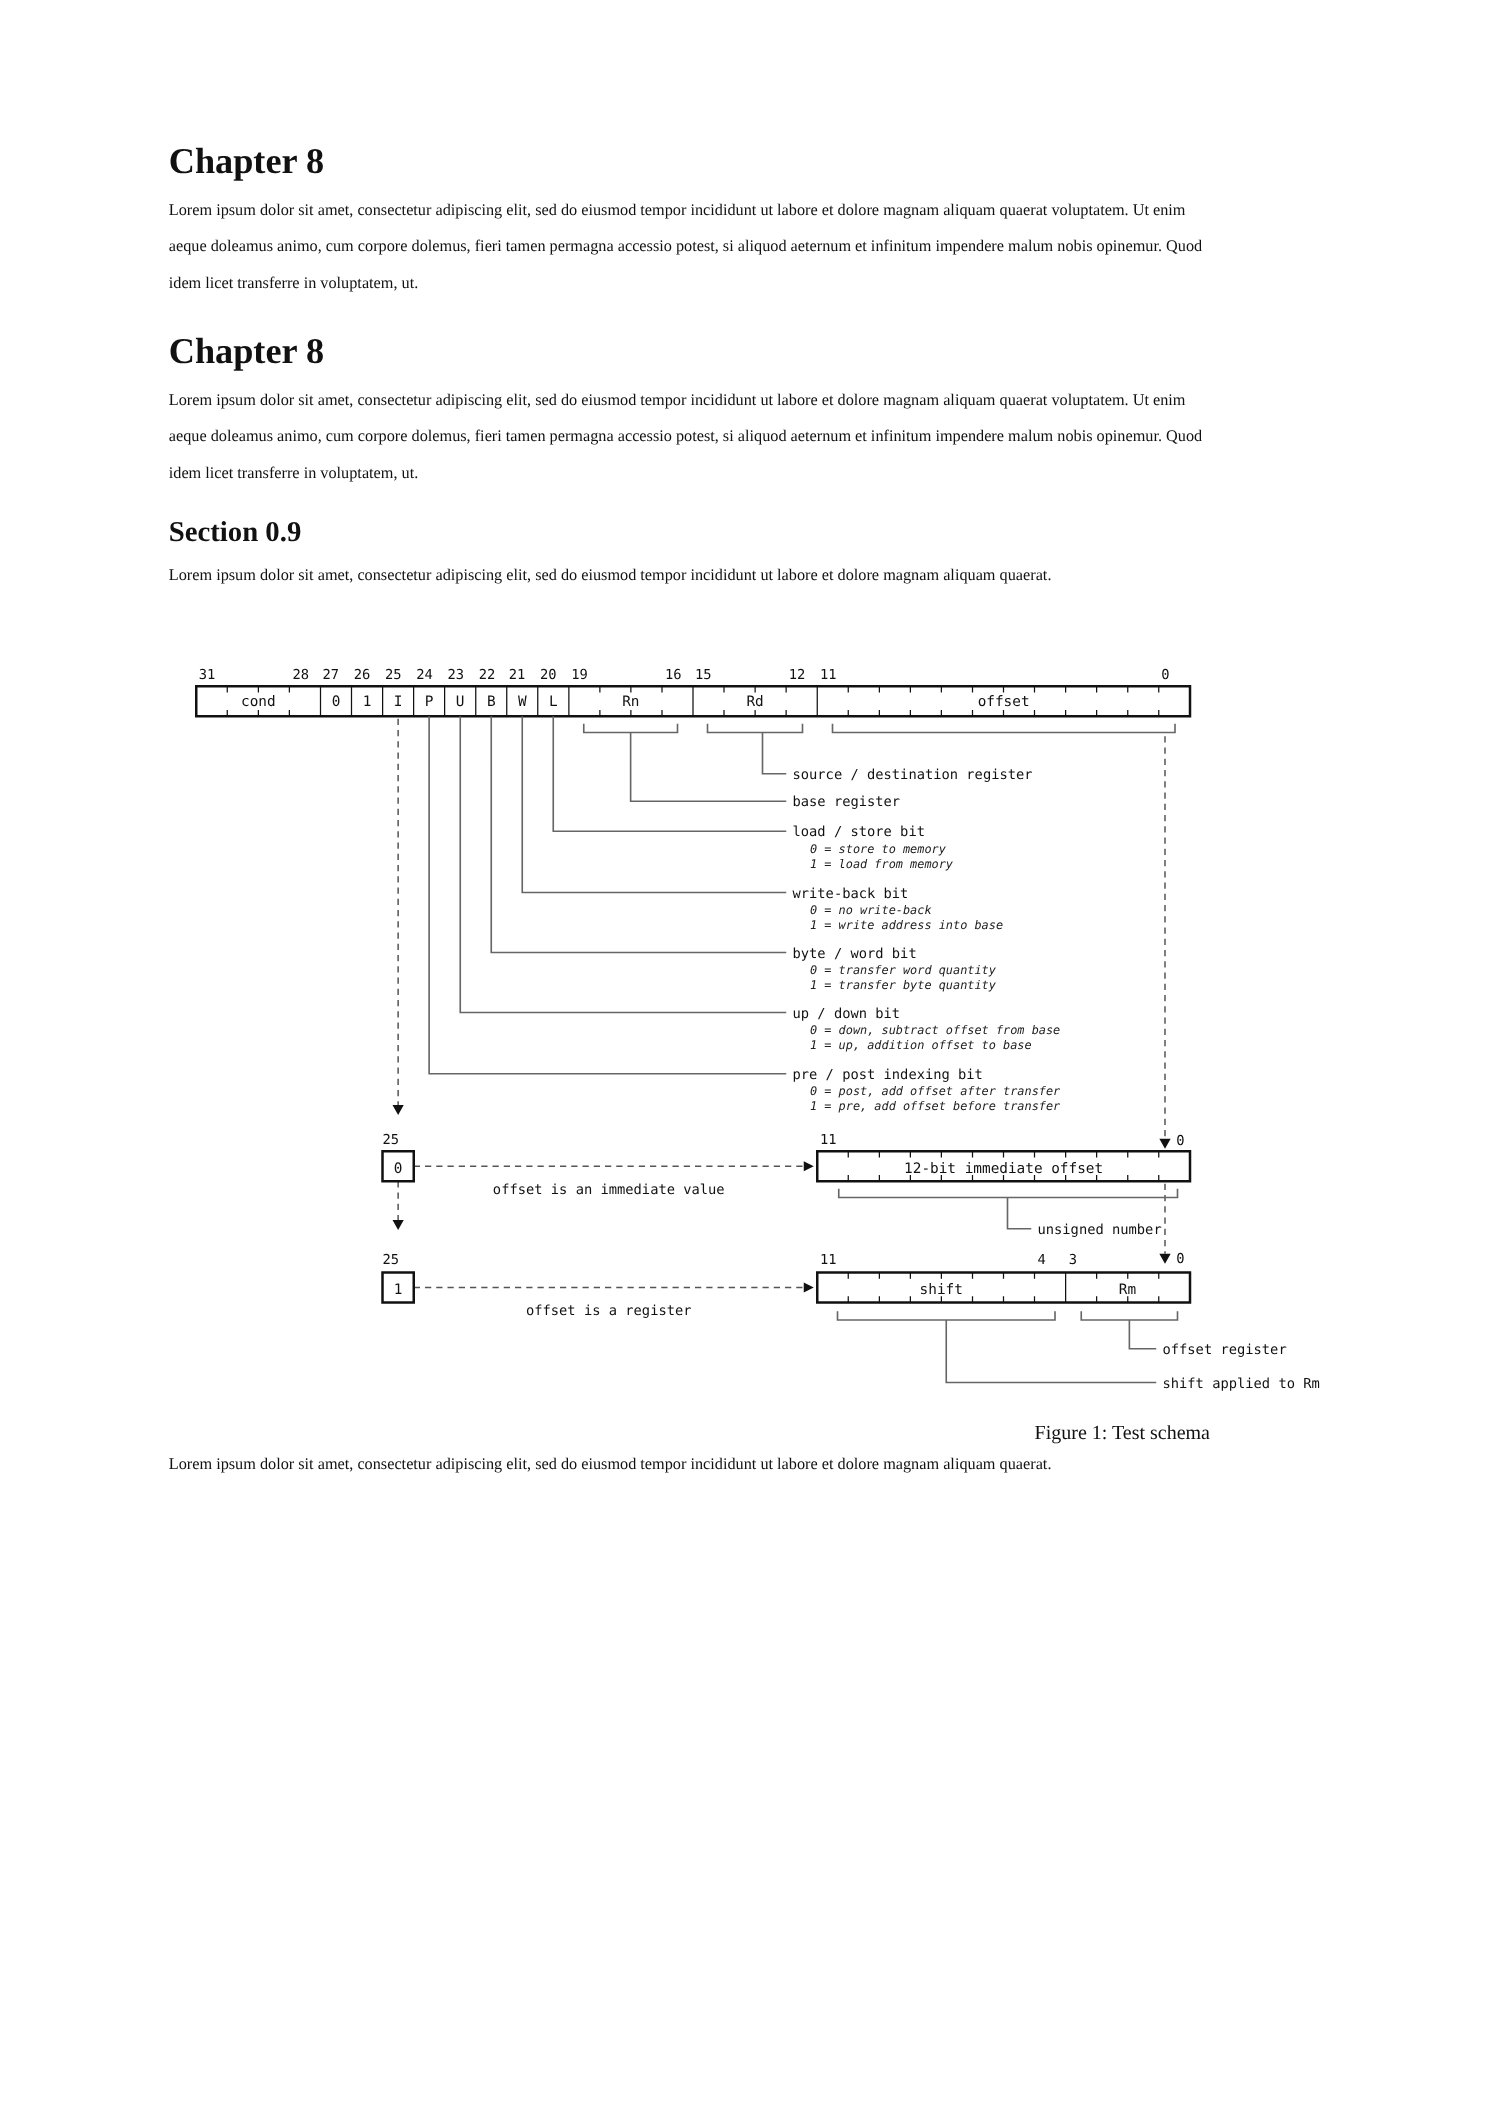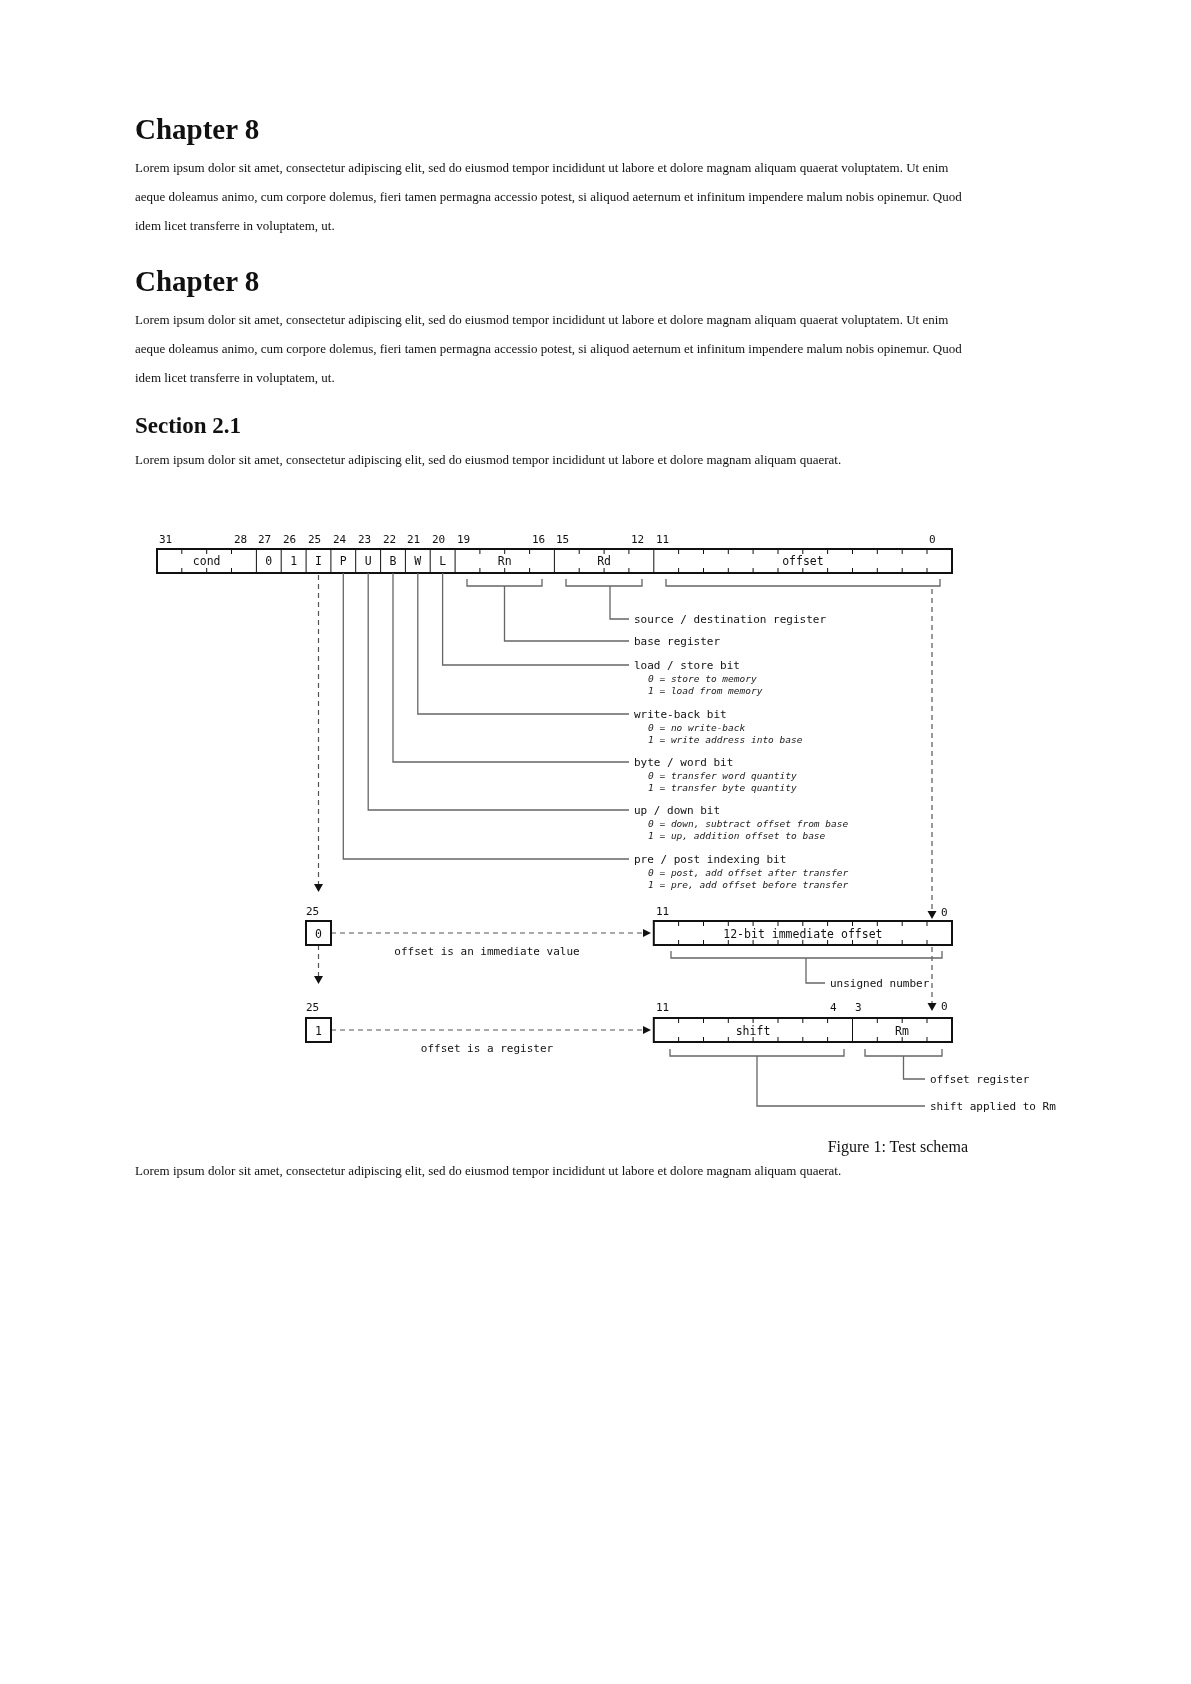--- a/index.html
+++ b/index.html
@@ -30,21 +30,21 @@
 </style>
 </head>
 <body>
 
 <div class="page">
   <div class="textcol">
     <h1 class="chap">Chapter 8</h1>
     <p class="body">Lorem ipsum dolor sit amet, consectetur adipiscing elit, sed do eiusmod tempor incididunt ut labore et dolore magnam aliquam quaerat voluptatem. Ut enim aeque doleamus animo, cum corpore dolemus, fieri tamen permagna accessio potest, si aliquod aeternum et infinitum impendere malum nobis opinemur. Quod idem licet transferre in voluptatem, ut.</p>
     <h1 class="chap later">Chapter 8</h1>
     <p class="body">Lorem ipsum dolor sit amet, consectetur adipiscing elit, sed do eiusmod tempor incididunt ut labore et dolore magnam aliquam quaerat voluptatem. Ut enim aeque doleamus animo, cum corpore dolemus, fieri tamen permagna accessio potest, si aliquod aeternum et infinitum impendere malum nobis opinemur. Quod idem licet transferre in voluptatem, ut.</p>
-    <h2 class="sect">Section 2.1</h2>
+    <h2 class="sect">Section 0.9</h2>
     <p class="body">Lorem ipsum dolor sit amet, consectetur adipiscing elit, sed do eiusmod tempor incididunt ut labore et dolore magnam aliquam quaerat.</p>
   </div>
 
   <div class="figure">
     <svg width="920" height="640" viewBox="0 0 920 640">
 
       <g>
         <text class="blab" x="17" y="57">31</text>
         <text class="blab" x="92" y="57">28</text>
         <text class="blab" x="116" y="57">27</text>

